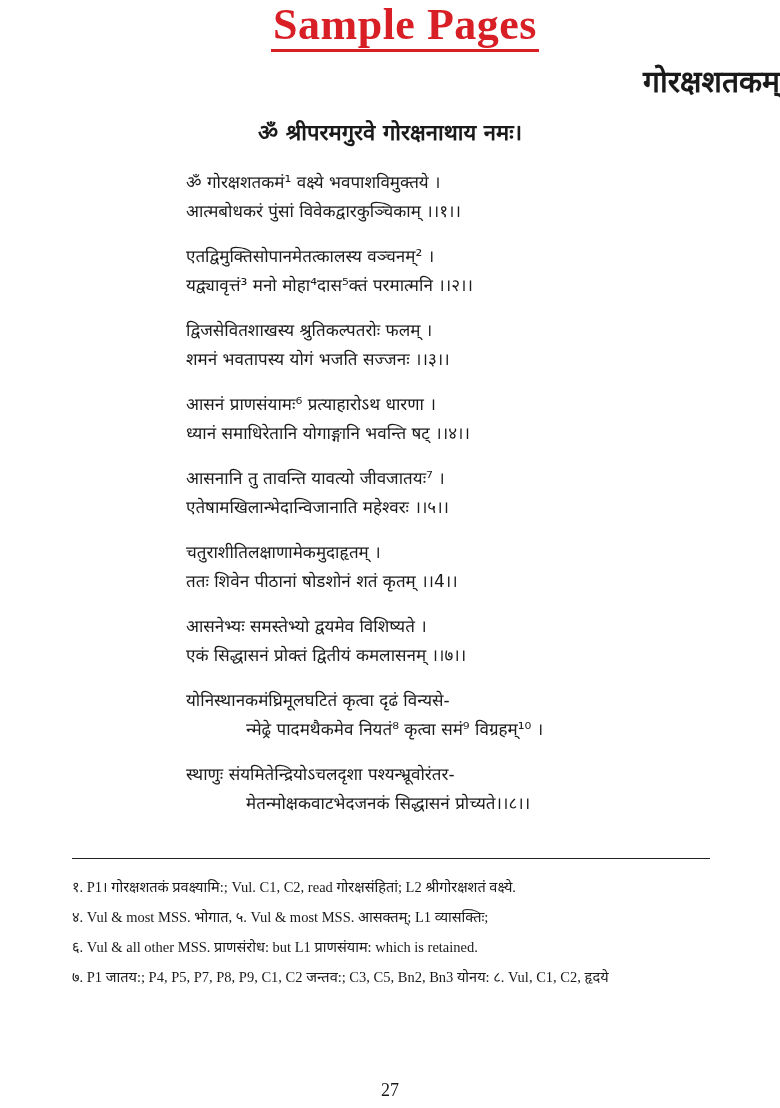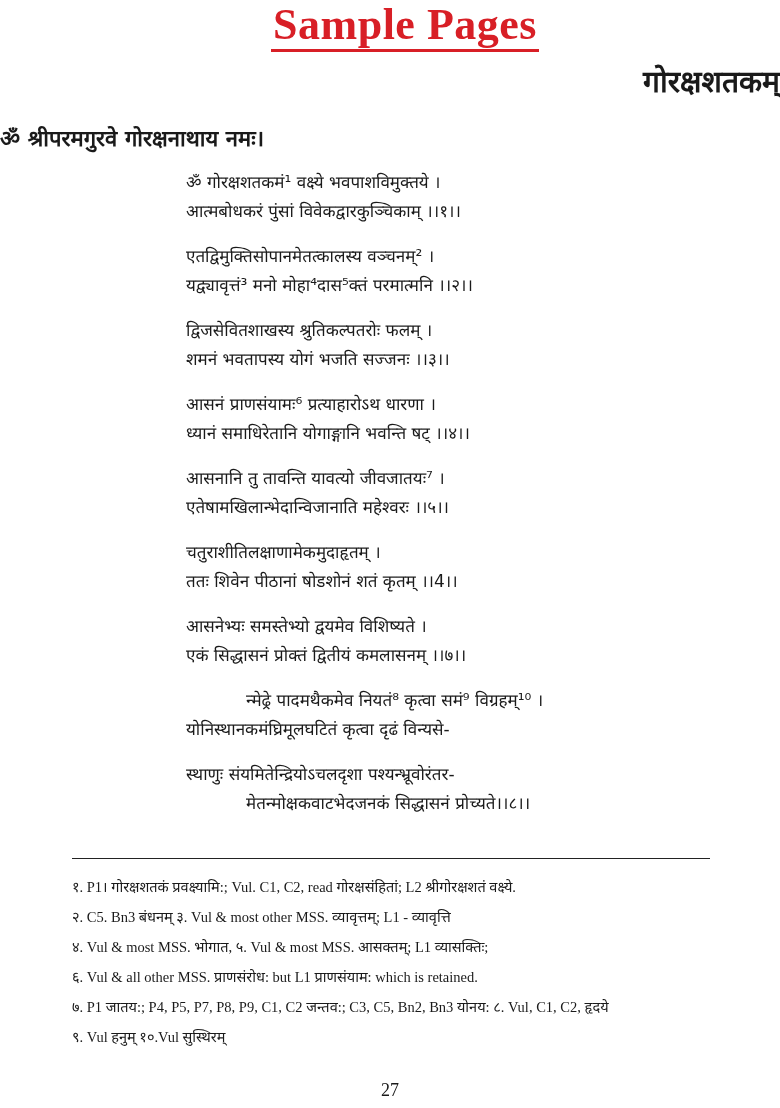--- a/index.html
+++ b/index.html
@@ -10,21 +10,21 @@
     .banner span {
       font-family: "Liberation Serif", serif; font-weight: bold; color: #d81f26;
       font-size: 44px; line-height: 46px; letter-spacing: 0.5px;
       border-bottom: 3px solid #d81f26; padding: 0 2px 1px 2px; display: inline-block;
     }
     .title {
       position: absolute; left: 0; right: 0; top: 62px; text-align: right;
       font-family: "DejaVu Sans", sans-serif; font-weight: bold; font-size: 30px; line-height: 40px;
     }
     .invocation {
-      position: absolute; left: 0; right: 0; top: 124px; text-align: left;
+      position: absolute; left: 0; right: 0; top: 118px; text-align: center;
       font-family: "DejaVu Sans", sans-serif; font-weight: bold; font-size: 22px; line-height: 30px;
     }
     .verses {
       position: absolute; left: 186px; top: 168px; width: 560px;
       font-family: "DejaVu Sans", sans-serif; font-size: 17px;
     }
     .verse { margin: 0; }
     .verse .line { height: 29px; line-height: 29px; white-space: nowrap; }
     .verse .line.indent { padding-left: 60px; }
     .verse-gap { height: 16px; }
@@ -83,34 +83,32 @@
     <div class="line">चतुराशीतिलक्षाणामेकमुदाहृतम् ।</div>
     <div class="line">ततः शिवेन पीठानां षोडशोनं शतं कृतम् ।।4।।</div>
   </div>
   <div class="verse-gap"></div>
   <div class="verse">
     <div class="line">आसनेभ्यः समस्तेभ्यो द्वयमेव विशिष्यते ।</div>
     <div class="line">एकं सिद्धासनं प्रोक्तं द्वितीयं कमलासनम् ।।७।।</div>
   </div>
   <div class="verse-gap"></div>
   <div class="verse">
+    <div class="line">योनिस्थानकमंघ्रिमूलघटितं कृत्वा दृढं विन्यसे-</div>
     <div class="line indent">न्मेढ्रे पादमथैकमेव नियतं⁸ कृत्वा समं⁹ विग्रहम्¹⁰ ।</div>
-    <div class="line">योनिस्थानकमंघ्रिमूलघटितं कृत्वा दृढं विन्यसे-</div>
   </div>
   <div class="verse-gap"></div>
   <div class="verse">
     <div class="line">स्थाणुः संयमितेन्द्रियोऽचलदृशा पश्यन्भ्रूवोरंतर-</div>
     <div class="line indent">मेतन्मोक्षकवाटभेदजनकं सिद्धासनं प्रोच्यते।।८।।</div>
   </div>
 </div>
 
 <div class="rule"></div>
 
 <div class="footnotes">
   <div class="footnote">१. P1। गोरक्षशतकं प्रवक्ष्यामि:; Vul. C1, C2, read गोरक्षसंहितां; L2 श्रीगोरक्षशतं वक्ष्ये.</div>
-  <div class="footnote">२. C5. Bn3 बंधनम् ३. Vul &amp; most other MSS. व्यावृत्तम्; L1 - व्यावृत्ति</div>
   <div class="footnote">४. Vul &amp; most MSS. भोगात, ५. Vul &amp; most MSS. आसक्तम्; L1 व्यासक्तिः;</div>
   <div class="footnote">६.  Vul &amp; all other MSS. प्राणसंरोध: but L1 प्राणसंयाम: which is retained.</div>
   <div class="footnote">७. P1 जातय:; P4, P5, P7, P8, P9, C1, C2 जन्तव:; C3, C5, Bn2, Bn3 योनय: ८. Vul, C1, C2, हृदये</div>
-  <div class="footnote">९. Vul हनुम् १०.Vul सुस्थिरम्</div>
 </div>
 
 <div class="page-number">27</div>
 
 </body></html>

